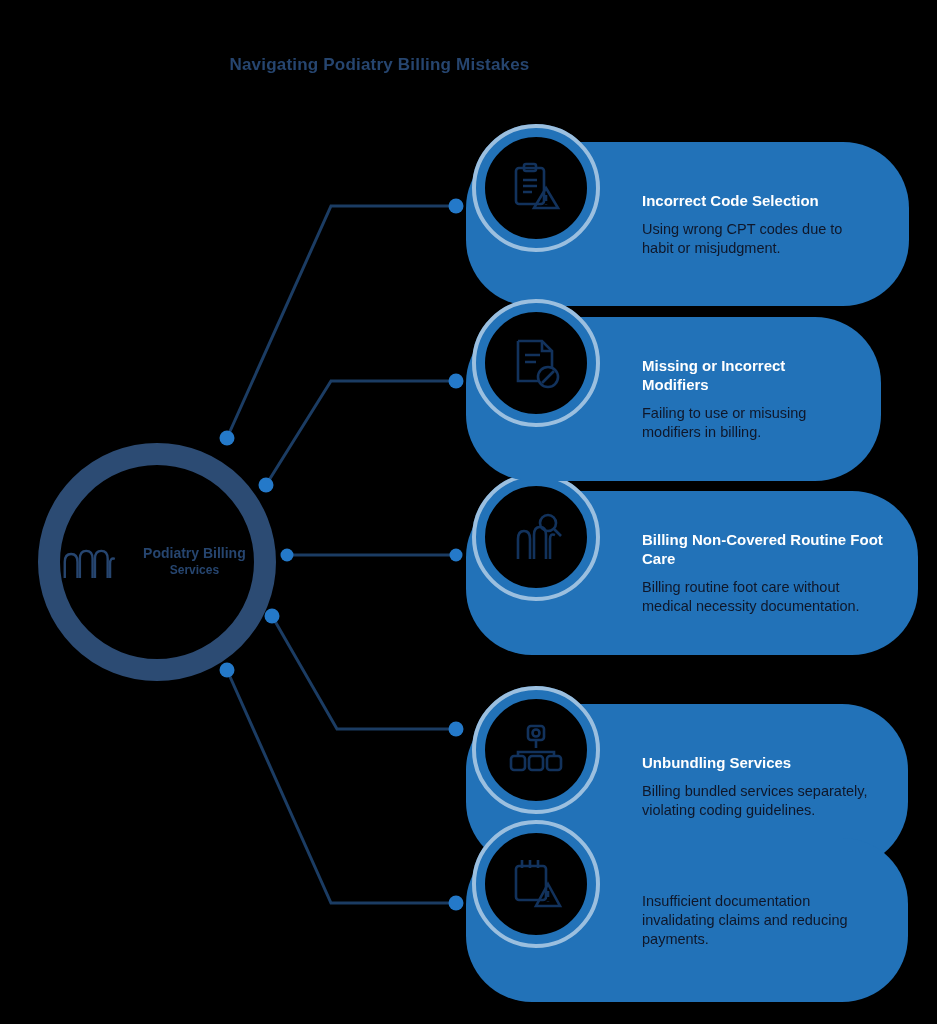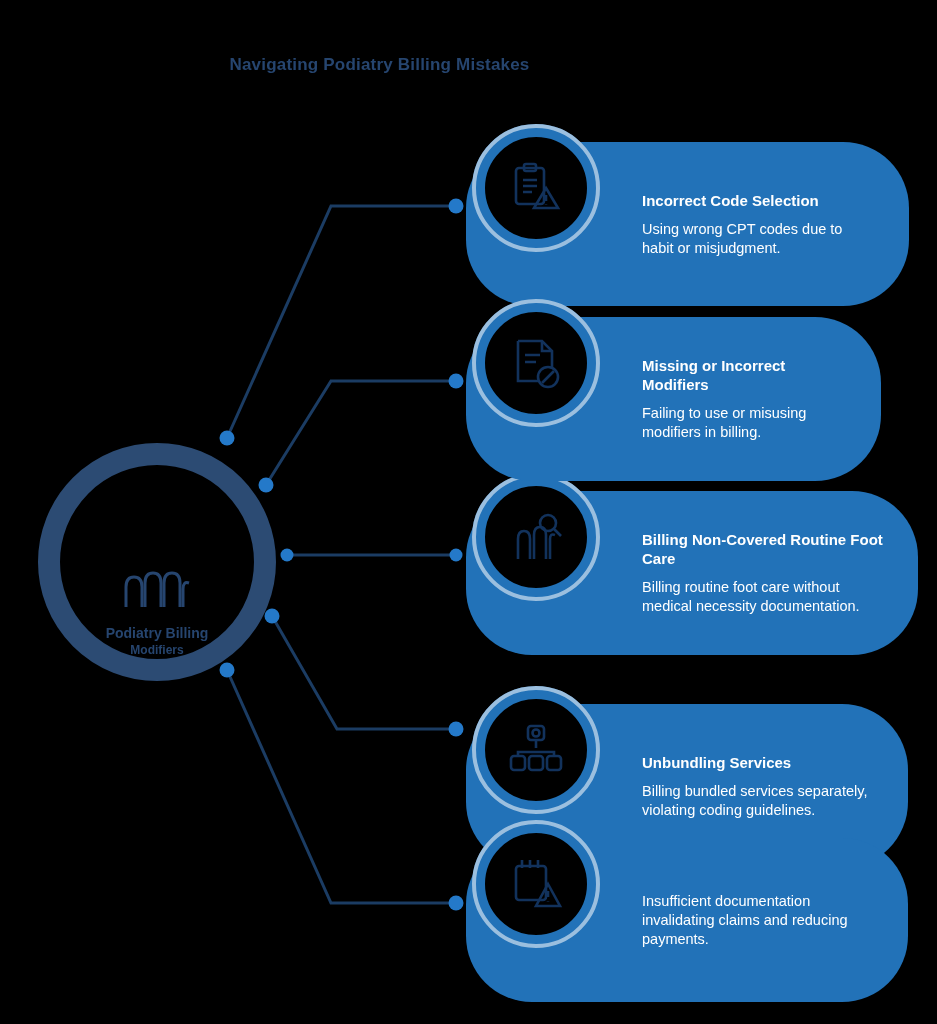--- a/index.html
+++ b/index.html
@@ -25,21 +25,21 @@
 
   
   .hub{
     position:absolute;left:38px;top:443px;width:238px;height:238px;
     border-radius:50%;
     border:22px solid #2c4b73;
     box-sizing:border-box;
   }
   .hub-inner{
     position:absolute;left:0;top:0;right:0;bottom:0;
-    display:flex;flex-direction:column;align-items:center;justify-content:flex-end;
+    display:flex;flex-direction:row;align-items:center;justify-content:flex-start;
     gap:16px;
   }
   .hub-icon{width:74px;height:44px;display:block;}
   .hub-label{
     text-align:center;color:#26456f;font-weight:bold;
     font-size:14px;line-height:17px;width:150px;
   }
   .hub-label .l2{display:block;font-size:12px;}
 
   
@@ -52,21 +52,21 @@
   }
   .card .body{
     position:absolute;top:0;bottom:0;left:176px;right:34px;
     display:flex;flex-direction:column;justify-content:center;
   }
   .card h3{
     margin:0 0 10px 0;
     font-size:15px;line-height:19px;font-weight:bold;color:#ffffff;
   }
   .card p{
-    margin:0;font-size:14.5px;line-height:19px;color:#ffffff;font-weight:normal;
+    margin:0;font-size:14.5px;line-height:19px;color:#0f172a;font-weight:normal;
   }
 
   
   .med{
     position:absolute;left:6px;top:-18px;
     width:128px;height:128px;border-radius:50%;
     border:13px solid #2272b8;
     background:#000;
     box-sizing:border-box;
     display:flex;align-items:center;justify-content:center;
@@ -119,21 +119,21 @@
   <div class="hub">
     <div class="hub-inner">
       <svg class="hub-icon" viewBox="0 0 74 44" xmlns="http://www.w3.org/2000/svg" fill="none" stroke="#26456f" stroke-width="3">
         <path d="M6,42 L6,22 Q6,12 14,12 Q22,12 22,22 L22,42"></path>
         <path d="M25,42 L25,18 Q25,8 33,8 Q41,8 41,18 L41,42"></path>
         <path d="M44,42 L44,18 Q44,8 52,8 Q60,8 60,18 L60,42"></path>
         <path d="M63,42 L63,24 Q63,16 69,18"></path>
       </svg>
       <div class="hub-label">
         <span>Podiatry Billing</span>
-        <span class="l2">Modifiers</span>
+        <span class="l2">Services</span>
       </div>
     </div>
   </div>
 
   <div class="card" id="card-1">
     <div class="med">
       <svg viewBox="0 0 56 56" xmlns="http://www.w3.org/2000/svg" fill="none" stroke="#12325c" stroke-width="2.6">
         <rect x="8" y="8" width="28" height="36" rx="3"></rect>
         <rect x="16" y="4" width="12" height="7" rx="2"></rect>
         <path d="M15,20 H29 M15,26 H29 M15,32 H24"></path>

